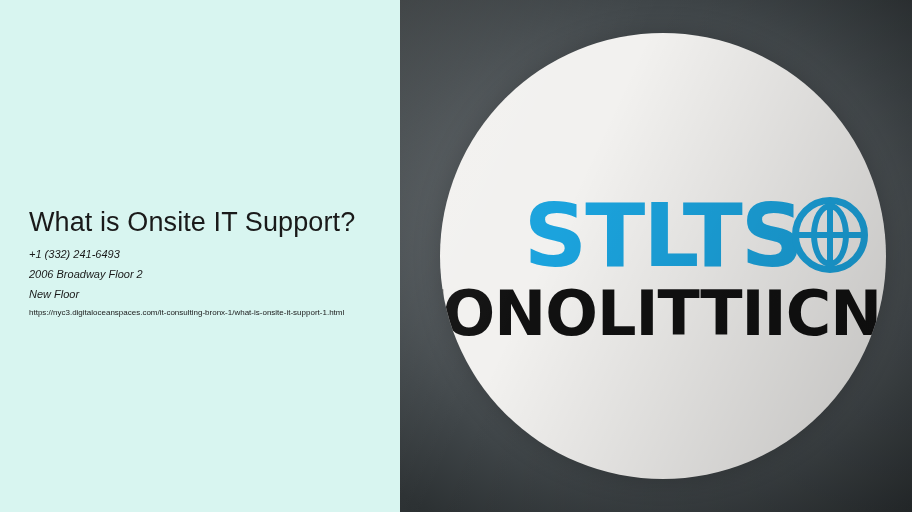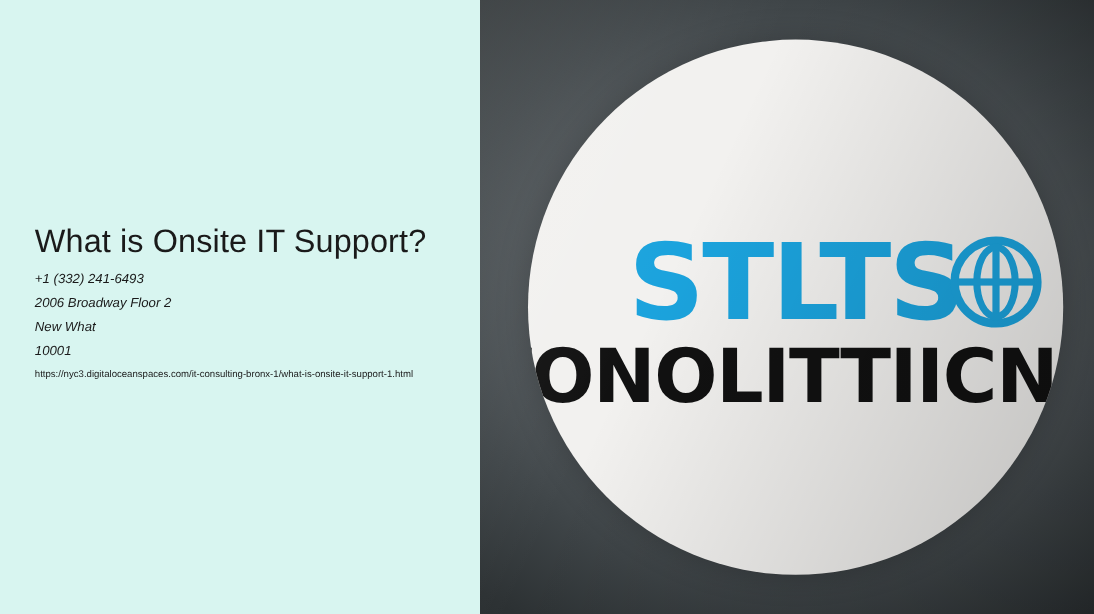--- a/index.html
+++ b/index.html
@@ -22,21 +22,21 @@
   .left-panel {
     position: relative;
     width: 400px;
     height: 512px;
     background: #d8f5f0;
     flex: 0 0 400px;
   }
   .text-block {
     position: absolute;
     left: 29px;
-    top: 186px;
+    top: 207px;
     width: 340px;
   }
   .title {
     font-size: 27px;
     line-height: 31px;
     color: #1a1a1a;
     font-weight: normal;
     margin: 0 0 6px 0;
     letter-spacing: 0.1px;
   }
@@ -164,22 +164,21 @@
 </head>
 <body>
 
 <div class="slide">
 
   <div class="left-panel">
     <div class="text-block">
       <h1 class="title">What is Onsite IT Support?</h1>
       <p class="detail">+1 (332) 241-6493</p>
       <p class="detail">2006 Broadway Floor 2</p>
-      <p class="detail">New What</p>
-      <p class="detail">10001</p>
+      <p class="detail">New Floor</p>
       <p class="url">https://nyc3.digitaloceanspaces.com/it-consulting-bronx-1/what-is-onsite-it-support-1.html</p>
     </div>
   </div>
 
   <div class="right-panel">
     <div class="logo-circle">
       <div class="logo-top">
         <span class="logo-word-top">STLT</span>
         <span class="globe">
           <span class="globe-ellipse"></span>

